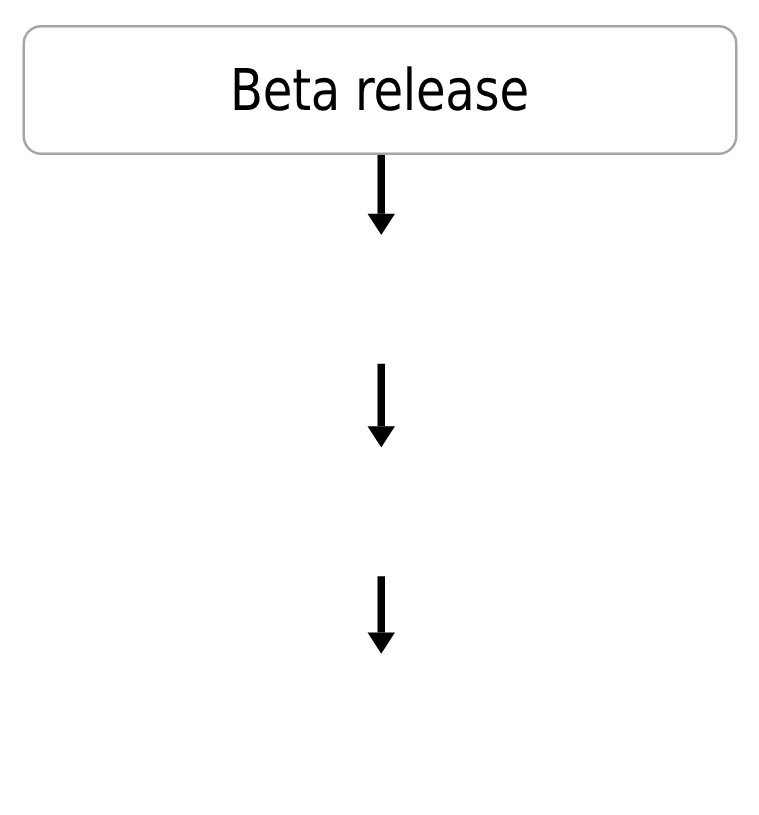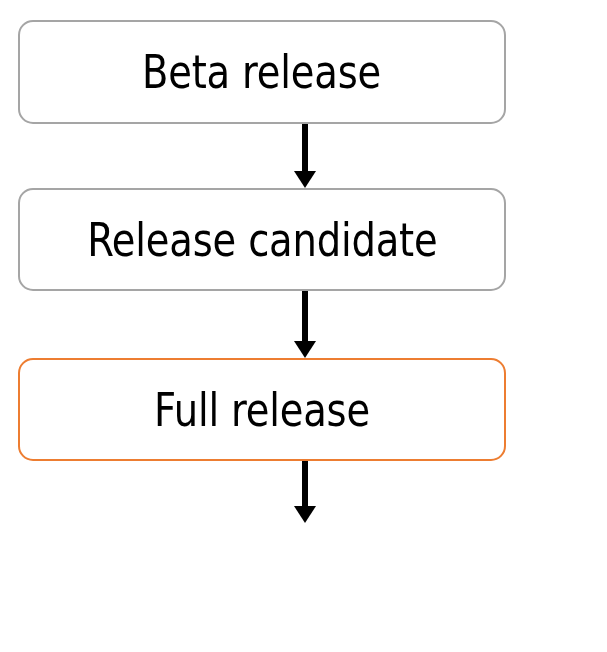--- a/index.html
+++ b/index.html
@@ -17,21 +17,21 @@
     width: 607px;
     height: 652px;
     background: #ffffff;
     overflow: hidden;
   }
 
   
   .flow-node {
     position: absolute;
     left: 18px;
-    width: 488px;
+    width: 572px;
     box-sizing: border-box;
     background: #ffffff;
     border-style: solid;
     border-width: 2.6px;
     border-radius: 15px;
     display: flex;
     align-items: center;
     justify-content: center;
   }
 
@@ -97,32 +97,26 @@
 
   <div class="flow-node node-default" id="node-beta-release">
     <span class="node-label">Beta release</span>
   </div>
 
   <div class="flow-arrow" id="arrow-beta-to-rc">
     <div class="arrow-shaft"></div>
     <div class="arrow-head"></div>
   </div>
 
-  <div class="flow-node node-default" id="node-release-candidate">
-    <span class="node-label">Release candidate</span>
-  </div>
 
   <div class="flow-arrow" id="arrow-rc-to-full">
     <div class="arrow-shaft"></div>
     <div class="arrow-head"></div>
   </div>
 
-  <div class="flow-node node-accent" id="node-full-release">
-    <span class="node-label">Full release</span>
-  </div>
 
   <div class="flow-arrow" id="arrow-full-to-maint">
     <div class="arrow-shaft"></div>
     <div class="arrow-head"></div>
   </div>
 
 
 </div>
 
 </body></html>

